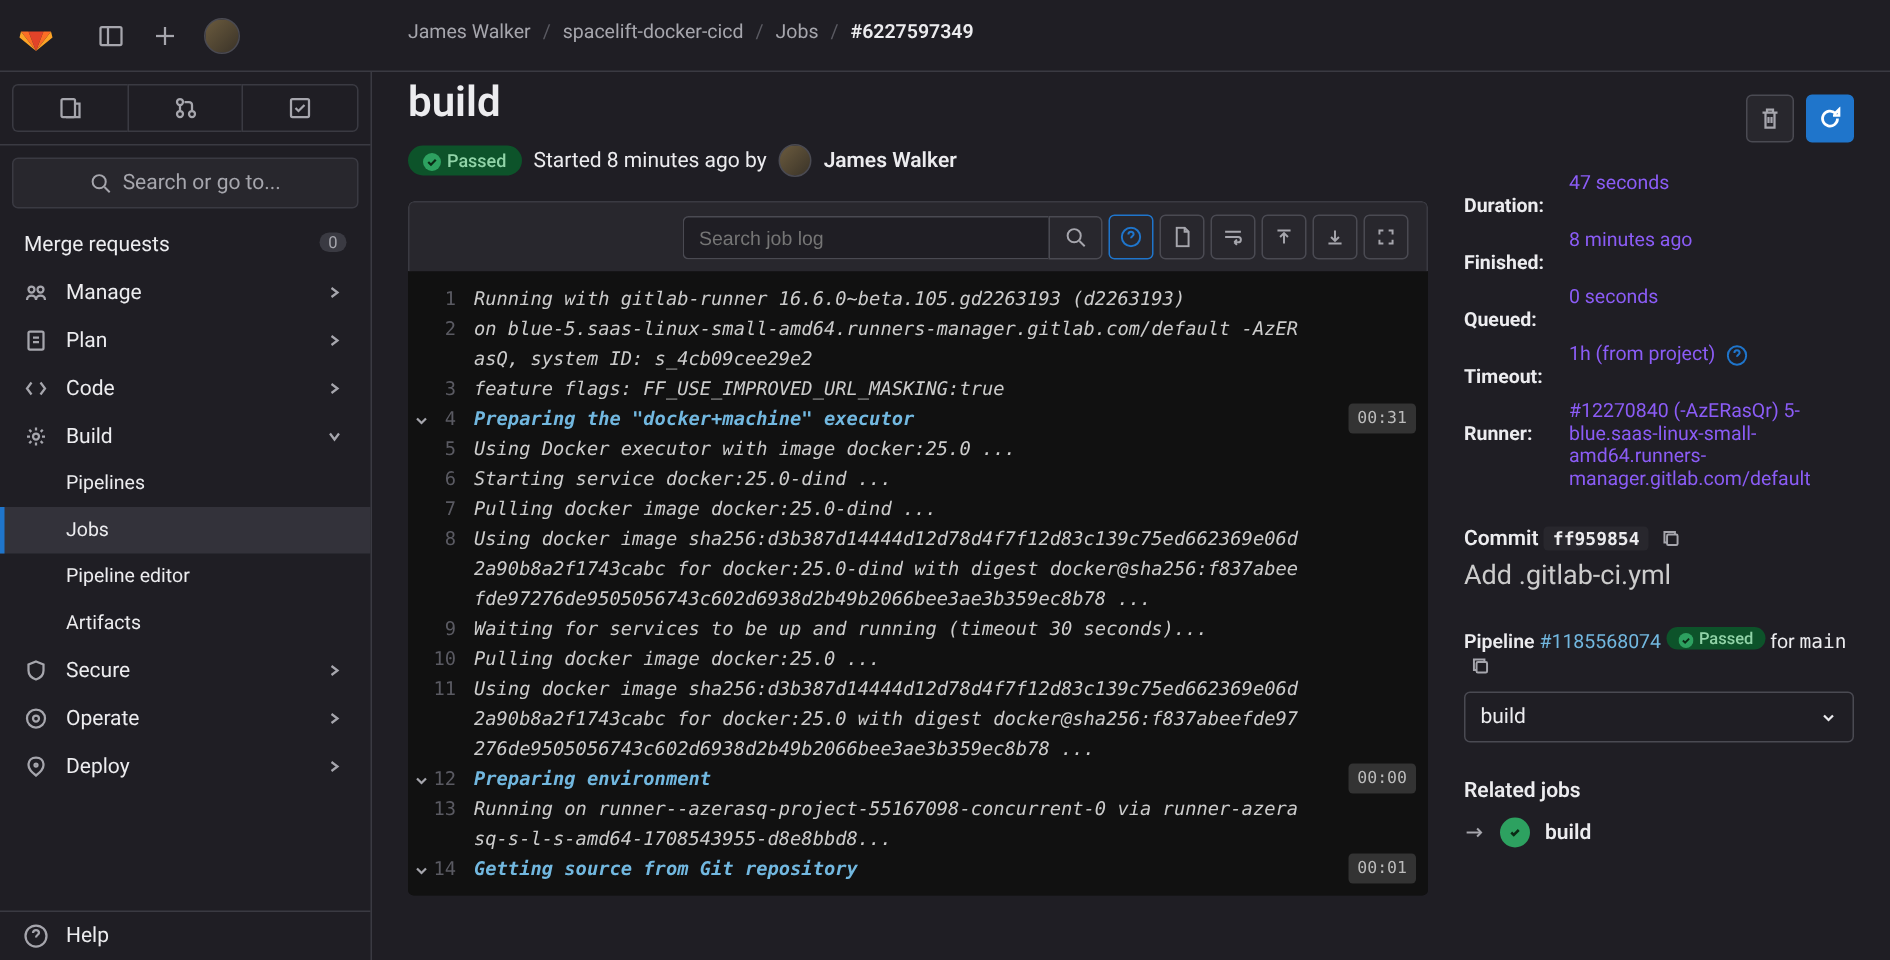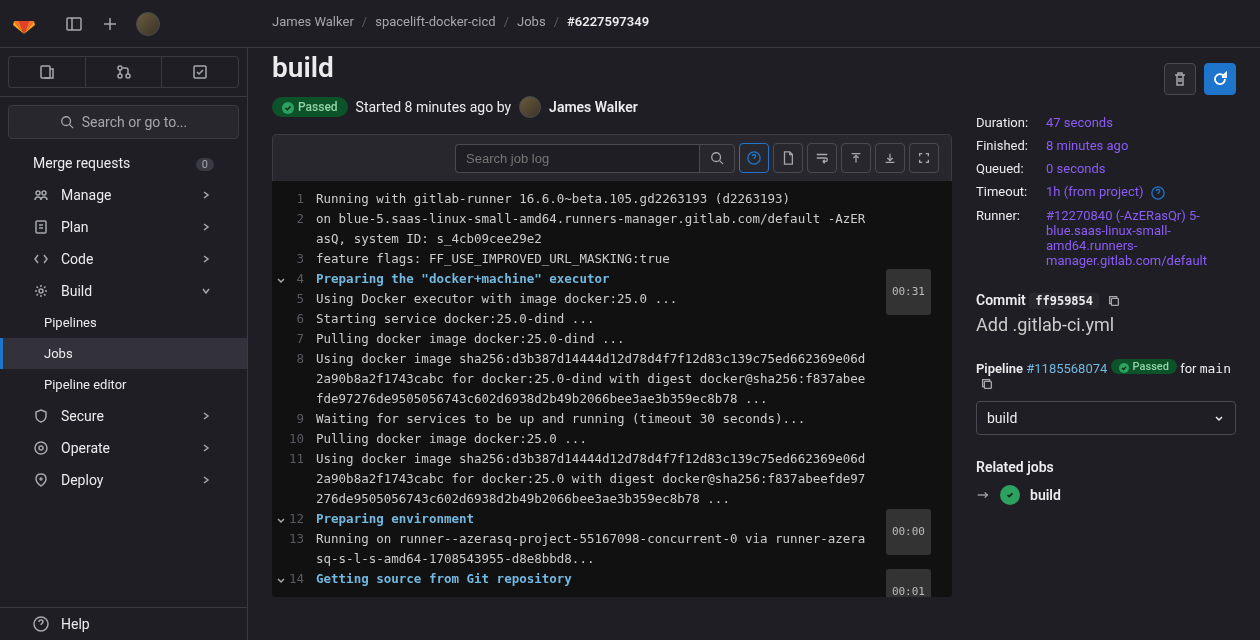--- a/index.html
+++ b/index.html
@@ -83,22 +83,22 @@
   border-radius: 4px;
   display: flex;
   align-items: center;
   gap: 8px;
   color: #a6a6ad;
   cursor: pointer;
   justify-content: center;
 }
 .nav-item {
   display: flex;
-  align-items: flex-end;
-  padding: 8px 33px;
+  align-items: flex-start;
+  padding: 8px 16px;
   gap: 12px;
   cursor: pointer;
   color: #ececef;
   position: relative;
 }
 .nav-item.sub { padding-left: 44px; font-size: 13px; }
 .nav-item.active {
   background: #33323a;
 }
 .nav-item.active::before {
@@ -283,29 +283,30 @@
   left: 4px;
   top: 2px;
   cursor: pointer;
   color: #a6a6ad;
 }
 .log-text {
   flex: 1;
   word-break: break-all;
   padding-right: 80px;
   color: #ccc;
+  font-style: italic;
 }
 .log-text.section { color: #72b8e0; font-weight: 600; }
 .log-text.green { color: #91d4a8; font-weight: 600; }
 .log-time {
   position: absolute;
-  right: 21px;
+  right: 8px;
   background: #333;
   color: #bbb;
-  padding: 14px 6px;
+  padding: 1px 6px;
   border-radius: 3px;
   font-size: 11px;
 }
 
 
 .side-actions {
   display: flex;
   gap: 8px;
   margin-bottom: 20px;
   justify-content: flex-end;
@@ -325,23 +326,24 @@
   background: #1f75cb;
   border-color: #1f75cb;
   color: #fff;
 }
 .side-row {
   display: flex;
   margin-bottom: 8px;
   font-size: 13px;
 }
 .side-label {
-  font-weight: 400;
+  font-weight: 700;
   width: 70px;
   flex-shrink: 0;
+  margin-top: 15px;
 }
 .side-value {
   color: #8b5cf6;
   word-break: break-word;
 }
 .side-section {
   margin-top: 24px;
 }
 .side-heading {
   font-weight: 600;
@@ -498,20 +500,23 @@
     </span>
       </div>
       <div class="nav-item sub">
         <span>Pipelines</span>
       </div>
       <div class="nav-item sub active">
         <span>Jobs</span>
       </div>
       <div class="nav-item sub">
         <span>Pipeline editor</span>
+      </div>
+      <div class="nav-item sub">
+        <span>Artifacts</span>
       </div>
       <div class="nav-item">
         <span class="nav-icon">
           <svg width="16" height="16" viewBox="0 0 16 16" fill="none" stroke="currentColor" stroke-width="1.5">
             <path d="M8 2l5 2v4c0 3-2 5-5 6-3-1-5-3-5-6V4z"></path>
           </svg>
         </span>
     <span>Secure</span>
     <span class="nav-icon chevron ">
       <svg width="12" height="12" viewBox="0 0 12 12" fill="none" stroke="currentColor" stroke-width="1.5">

